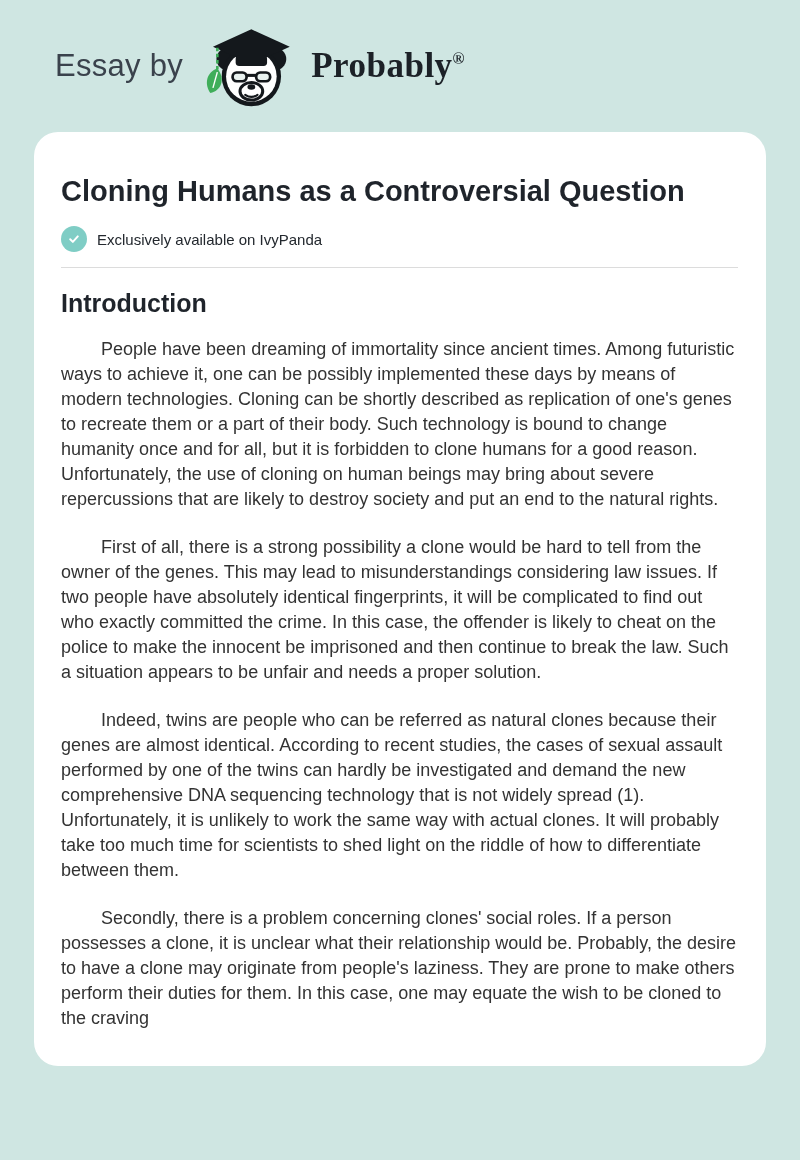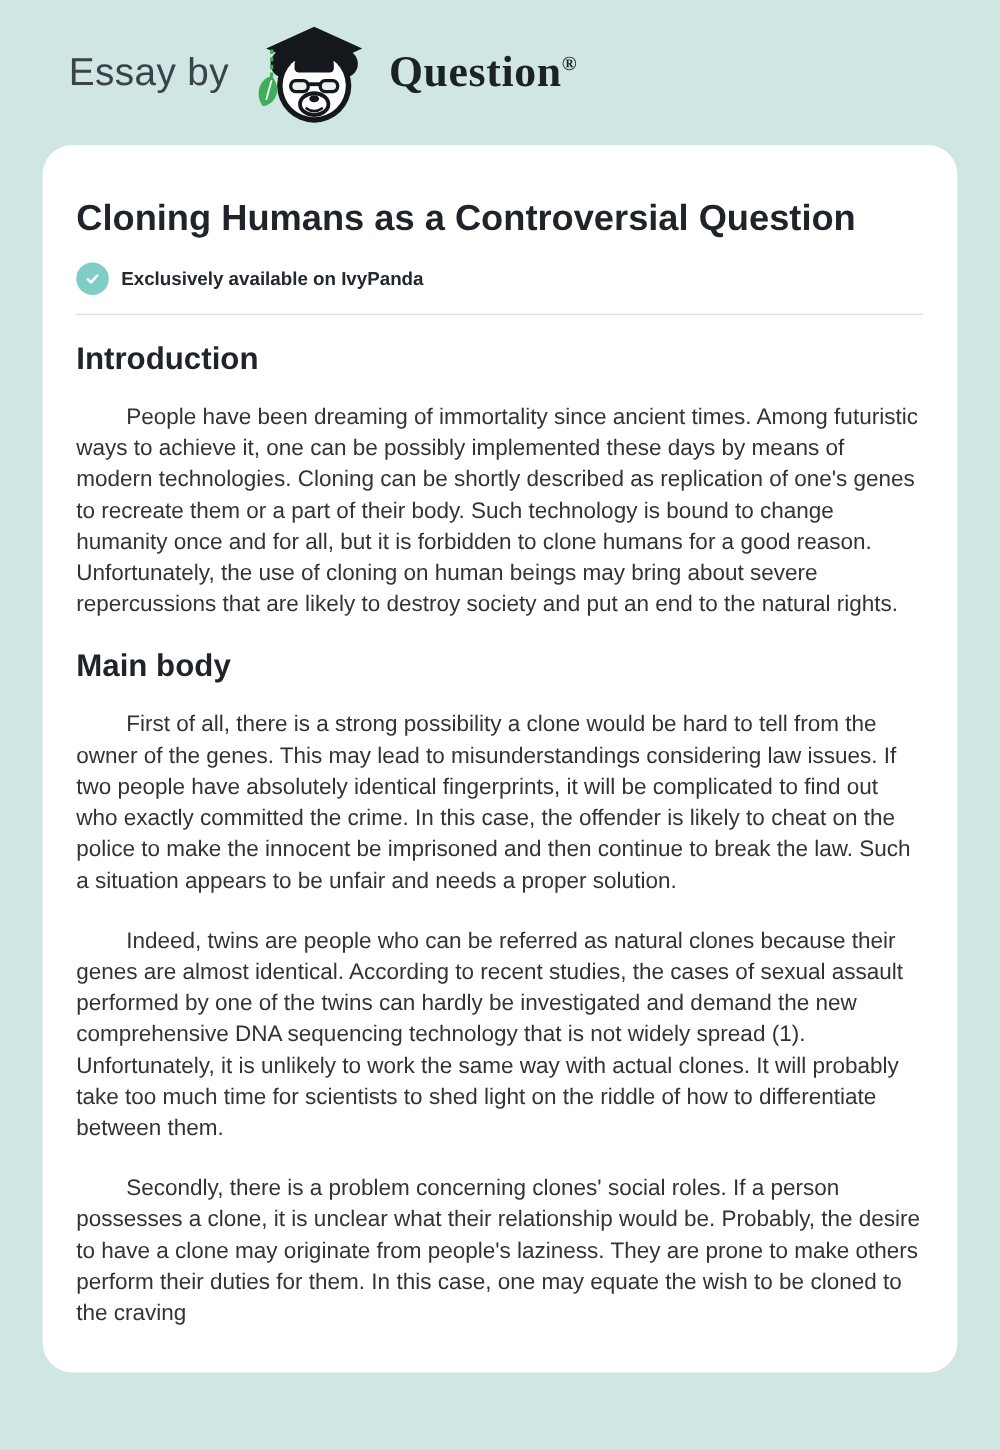--- a/index.html
+++ b/index.html
@@ -8,21 +8,21 @@
     padding: 0;
     width: 800px;
     min-height: 1160px;
     background: #cfe6e2;
     font-family: "Liberation Sans", sans-serif;
   }
   .page { width: 800px; min-height: 1160px; }
 
   
   .header {
-    height: 116px;
+    height: 132px;
     display: flex;
     align-items: center;
     padding-left: 55px;
     gap: 16px;
   }
   .essay-by {
     font-size: 31px;
     color: #3a424c;
     letter-spacing: 0.3px;
   }
@@ -67,21 +67,21 @@
     height: 26px;
     border-radius: 50%;
     background: #7fcdc5;
     display: flex;
     align-items: center;
     justify-content: center;
     flex: 0 0 auto;
   }
   .avail-label {
     font-size: 15px;
-    font-weight: 700;
+    font-weight: 400;
     color: #23282e;
   }
   .divider {
     border: none;
     border-top: 1px solid #dcdcdc;
     margin: 0 0 21px 0;
   }
   .section-heading {
     font-size: 25px;
     font-weight: 700;
@@ -124,41 +124,40 @@
 
         <ellipse cx="60" cy="77" rx="13" ry="10" fill="#ffffff" stroke="#14181c" stroke-width="3.5"></ellipse>
         <ellipse cx="60" cy="72" rx="4.5" ry="3.2" fill="#14181c"></ellipse>
         <path d="M53 81 Q60 86 67 81" stroke="#14181c" stroke-width="2.5" fill="none" stroke-linecap="round"></path>
 
         <line x1="21" y1="27" x2="21" y2="53" stroke="#3fae5a" stroke-width="3" stroke-dasharray="4 3"></line>
         <path d="M21 51 C 8 55, 6 70, 13 79 C 25 77, 31 63, 21 51 Z" fill="#3fae5a"></path>
         <line x1="21" y1="55" x2="16" y2="73" stroke="#ffffff" stroke-width="1.6"></line>
       </svg>
     </span>
-    <span class="brand"><span>Question</span><span class="reg">®</span></span>
+    <span class="brand"><span>Probably</span><span class="reg">®</span></span>
   </div>
 
   <div class="card">
 
     <h1 class="title">Cloning Humans as a Controversial Question</h1>
 
     <div class="avail">
       <span class="check-circle">
         <svg width="14" height="14" viewBox="0 0 24 24" aria-hidden="true">
           <path d="M5.5 12.5 L10 17 L18.5 7.5" stroke="#ffffff" stroke-width="3.4" fill="none" stroke-linecap="round" stroke-linejoin="round"></path>
         </svg>
       </span>
       <span class="avail-label">Exclusively available on IvyPanda</span>
     </div>
 
     <hr class="divider">
 
     <h2 class="section-heading">Introduction</h2>
     <p class="body-paragraph">People have been dreaming of immortality since ancient times. Among futuristic ways to achieve it, one can be possibly implemented these days by means of modern technologies. Cloning can be shortly described as replication of one's genes to recreate them or a part of their body. Such technology is bound to change humanity once and for all, but it is forbidden to clone humans for a good reason. Unfortunately, the use of cloning on human beings may bring about severe repercussions that are likely to destroy society and put an end to the natural rights.</p>
 
-    <h2 class="section-heading">Main body</h2>
     <p class="body-paragraph">First of all, there is a strong possibility a clone would be hard to tell from the owner of the genes. This may lead to misunderstandings considering law issues. If two people have absolutely identical fingerprints, it will be complicated to find out who exactly committed the crime. In this case, the offender is likely to cheat on the police to make the innocent be imprisoned and then continue to break the law. Such a situation appears to be unfair and needs a proper solution.</p>
     <p class="body-paragraph">Indeed, twins are people who can be referred as natural clones because their genes are almost identical. According to recent studies, the cases of sexual assault performed by one of the twins can hardly be investigated and demand the new comprehensive DNA sequencing technology that is not widely spread (1). Unfortunately, it is unlikely to work the same way with actual clones. It will probably take too much time for scientists to shed light on the riddle of how to differentiate between them.</p>
     <p class="body-paragraph">Secondly, there is a problem concerning clones' social roles. If a person possesses a clone, it is unclear what their relationship would be. Probably, the desire to have a clone may originate from people's laziness. They are prone to make others perform their duties for them. In this case, one may equate the wish to be cloned to the craving</p>
 
   </div>
 
 </div>
 
 </body></html>

